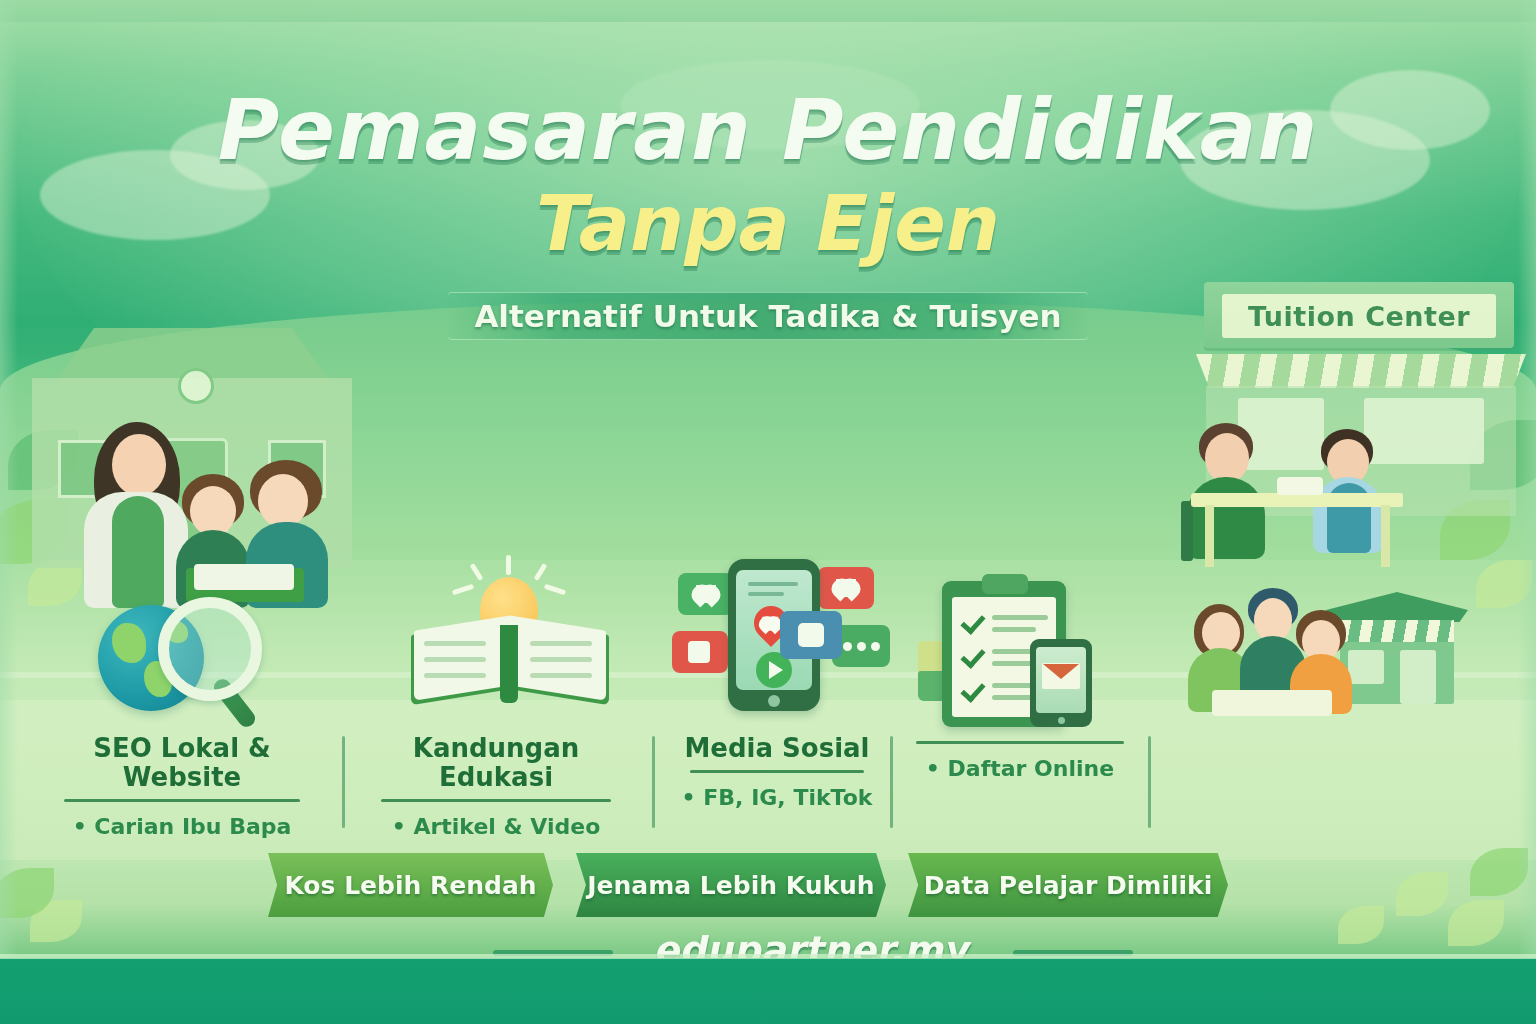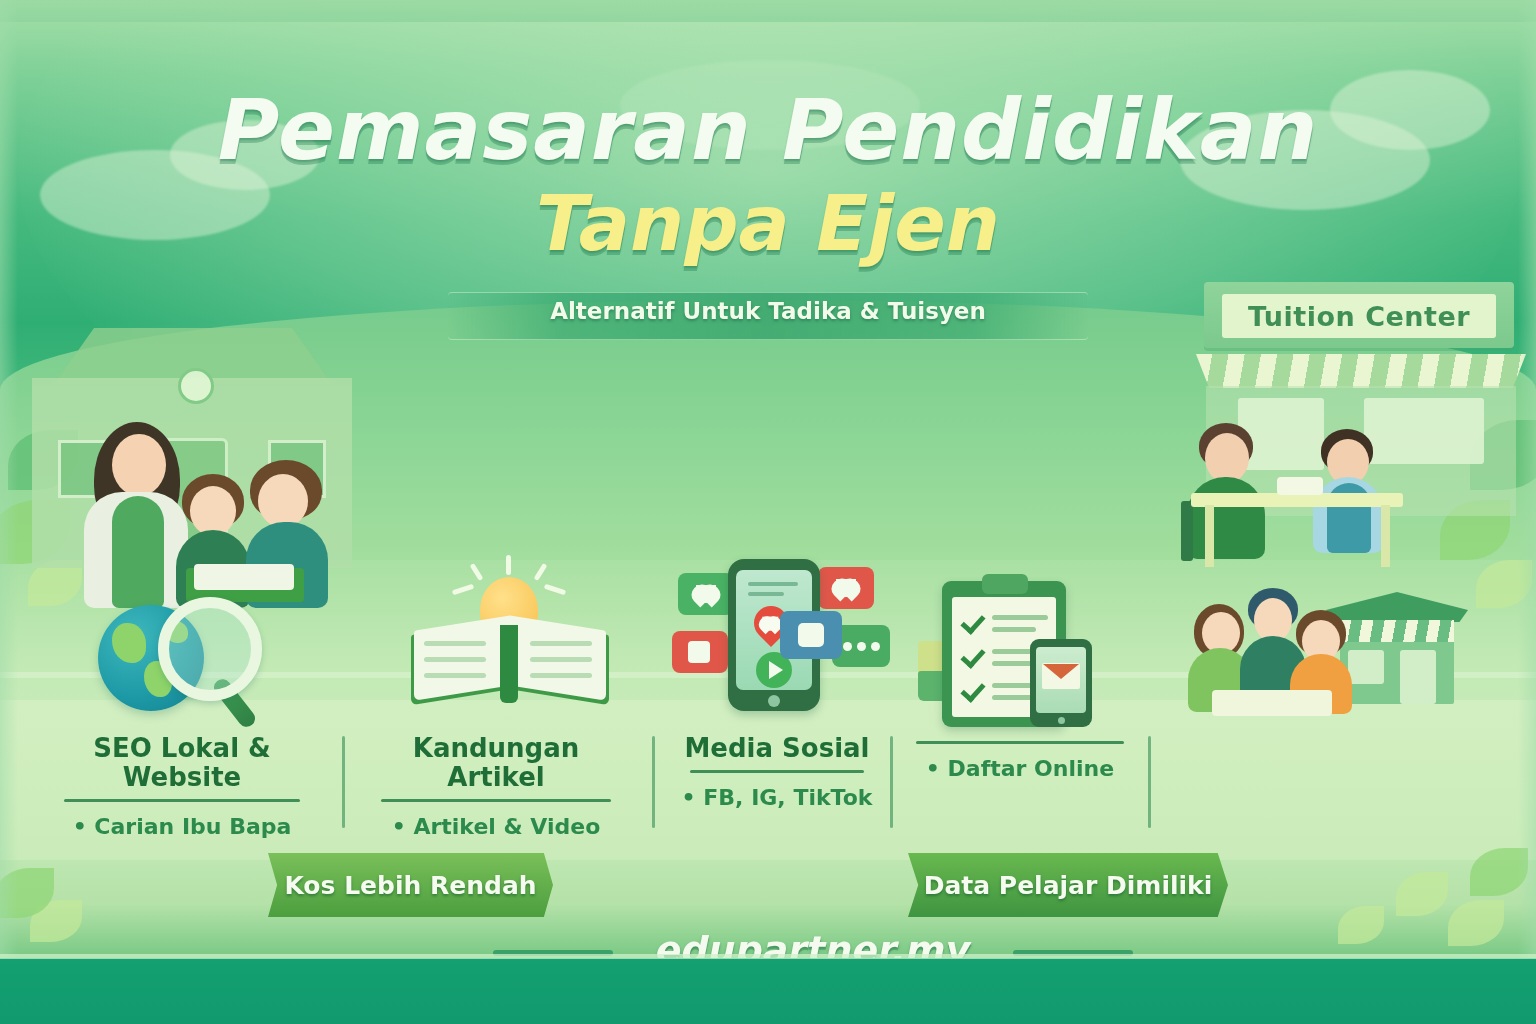--- a/index.html
+++ b/index.html
@@ -50,21 +50,21 @@
        font-style:italic;line-height:1.02;
        text-shadow:0 5px 0 rgba(20,110,70,.30),0 2px 2px rgba(20,110,70,.35);}
   .title-sub{font-size:76px;font-weight:bold;color:#f7f08a;font-style:italic;
        line-height:1.15;margin-top:6px;
        text-shadow:0 5px 0 rgba(20,110,70,.30),0 2px 2px rgba(20,110,70,.35);}
   .tagline-bar{position:absolute;left:50%;top:292px;transform:translateX(-50%);
        width:640px;height:46px;border-radius:4px;
        background:linear-gradient(90deg,rgba(64,176,118,.0) 0%,rgba(42,160,104,.55) 18%,rgba(36,152,98,.62) 50%,rgba(42,160,104,.55) 82%,rgba(64,176,118,0) 100%);
        border-top:1px solid rgba(225,248,215,.45);border-bottom:1px solid rgba(225,248,215,.45);}
   .tagline{position:absolute;left:0;top:298px;width:1536px;text-align:center;
-       font-size:23px;font-weight:bold;color:#f2fae9;
+       font-size:31px;font-weight:bold;color:#f2fae9;
        text-shadow:0 2px 3px rgba(20,100,65,.5);}
 
   
   .scene{position:absolute;}
 
   
   .school{left:10px;top:318px;width:400px;height:260px;}
   .sb-roof{position:absolute;left:18px;top:10px;width:330px;height:56px;
       background:#8ecf8e;clip-path:polygon(8% 100%,20% 0,80% 0,92% 100%);opacity:.8;}
   .sb-body{position:absolute;left:22px;top:60px;width:320px;height:190px;background:rgba(176,222,168,.85);}
@@ -405,21 +405,21 @@
       <div class="feat-title">SEO Lokal &amp; Website</div>
       <div class="feat-rule" style="width:236px;"></div>
       <div class="feat-item">
         <span>•</span>
         <span>Carian Ibu Bapa</span>
       </div>
     </div>
     <div class="vdiv" style="left:342px;top:8px;height:92px;"></div>
 
     <div class="feat" style="left:366px;top:6px;width:260px;">
-      <div class="feat-title">Kandungan Artikel</div>
+      <div class="feat-title">Kandungan Edukasi</div>
       <div class="feat-rule" style="width:230px;"></div>
       <div class="feat-item">
         <span>•</span>
         <span>Artikel &amp; Video</span>
       </div>
     </div>
     <div class="vdiv" style="left:652px;top:8px;height:92px;"></div>
 
     <div class="feat" style="left:672px;top:6px;width:210px;">
       <div class="feat-title">Media Sosial</div>
@@ -439,20 +439,23 @@
       </div>
     </div>
     <div class="vdiv" style="left:1148px;top:8px;height:92px;"></div>
 
   </div>
 
   <div class="ribbons">
     <div class="ribbon notch" style="left:268px;width:285px;background:linear-gradient(180deg,#7ac05a,#4c9e3e);">
       <span>Kos Lebih Rendah</span>
     </div>
+    <div class="ribbon notch" style="left:576px;width:310px;background:linear-gradient(180deg,#49b05c,#2e8540);">
+      <span>Jenama Lebih Kukuh</span>
+    </div>
     <div class="ribbon notch" style="left:908px;width:320px;background:linear-gradient(180deg,#69b94f,#3f9440);">
       <span>Data Pelajar Dimiliki</span>
     </div>
   </div>
 
   <div class="footer">
     <div class="footer-dash" style="left:448px;"></div>
     <span class="footer-url">edupartner.my</span>
     <div class="footer-dash" style="right:448px;"></div>
   </div>

